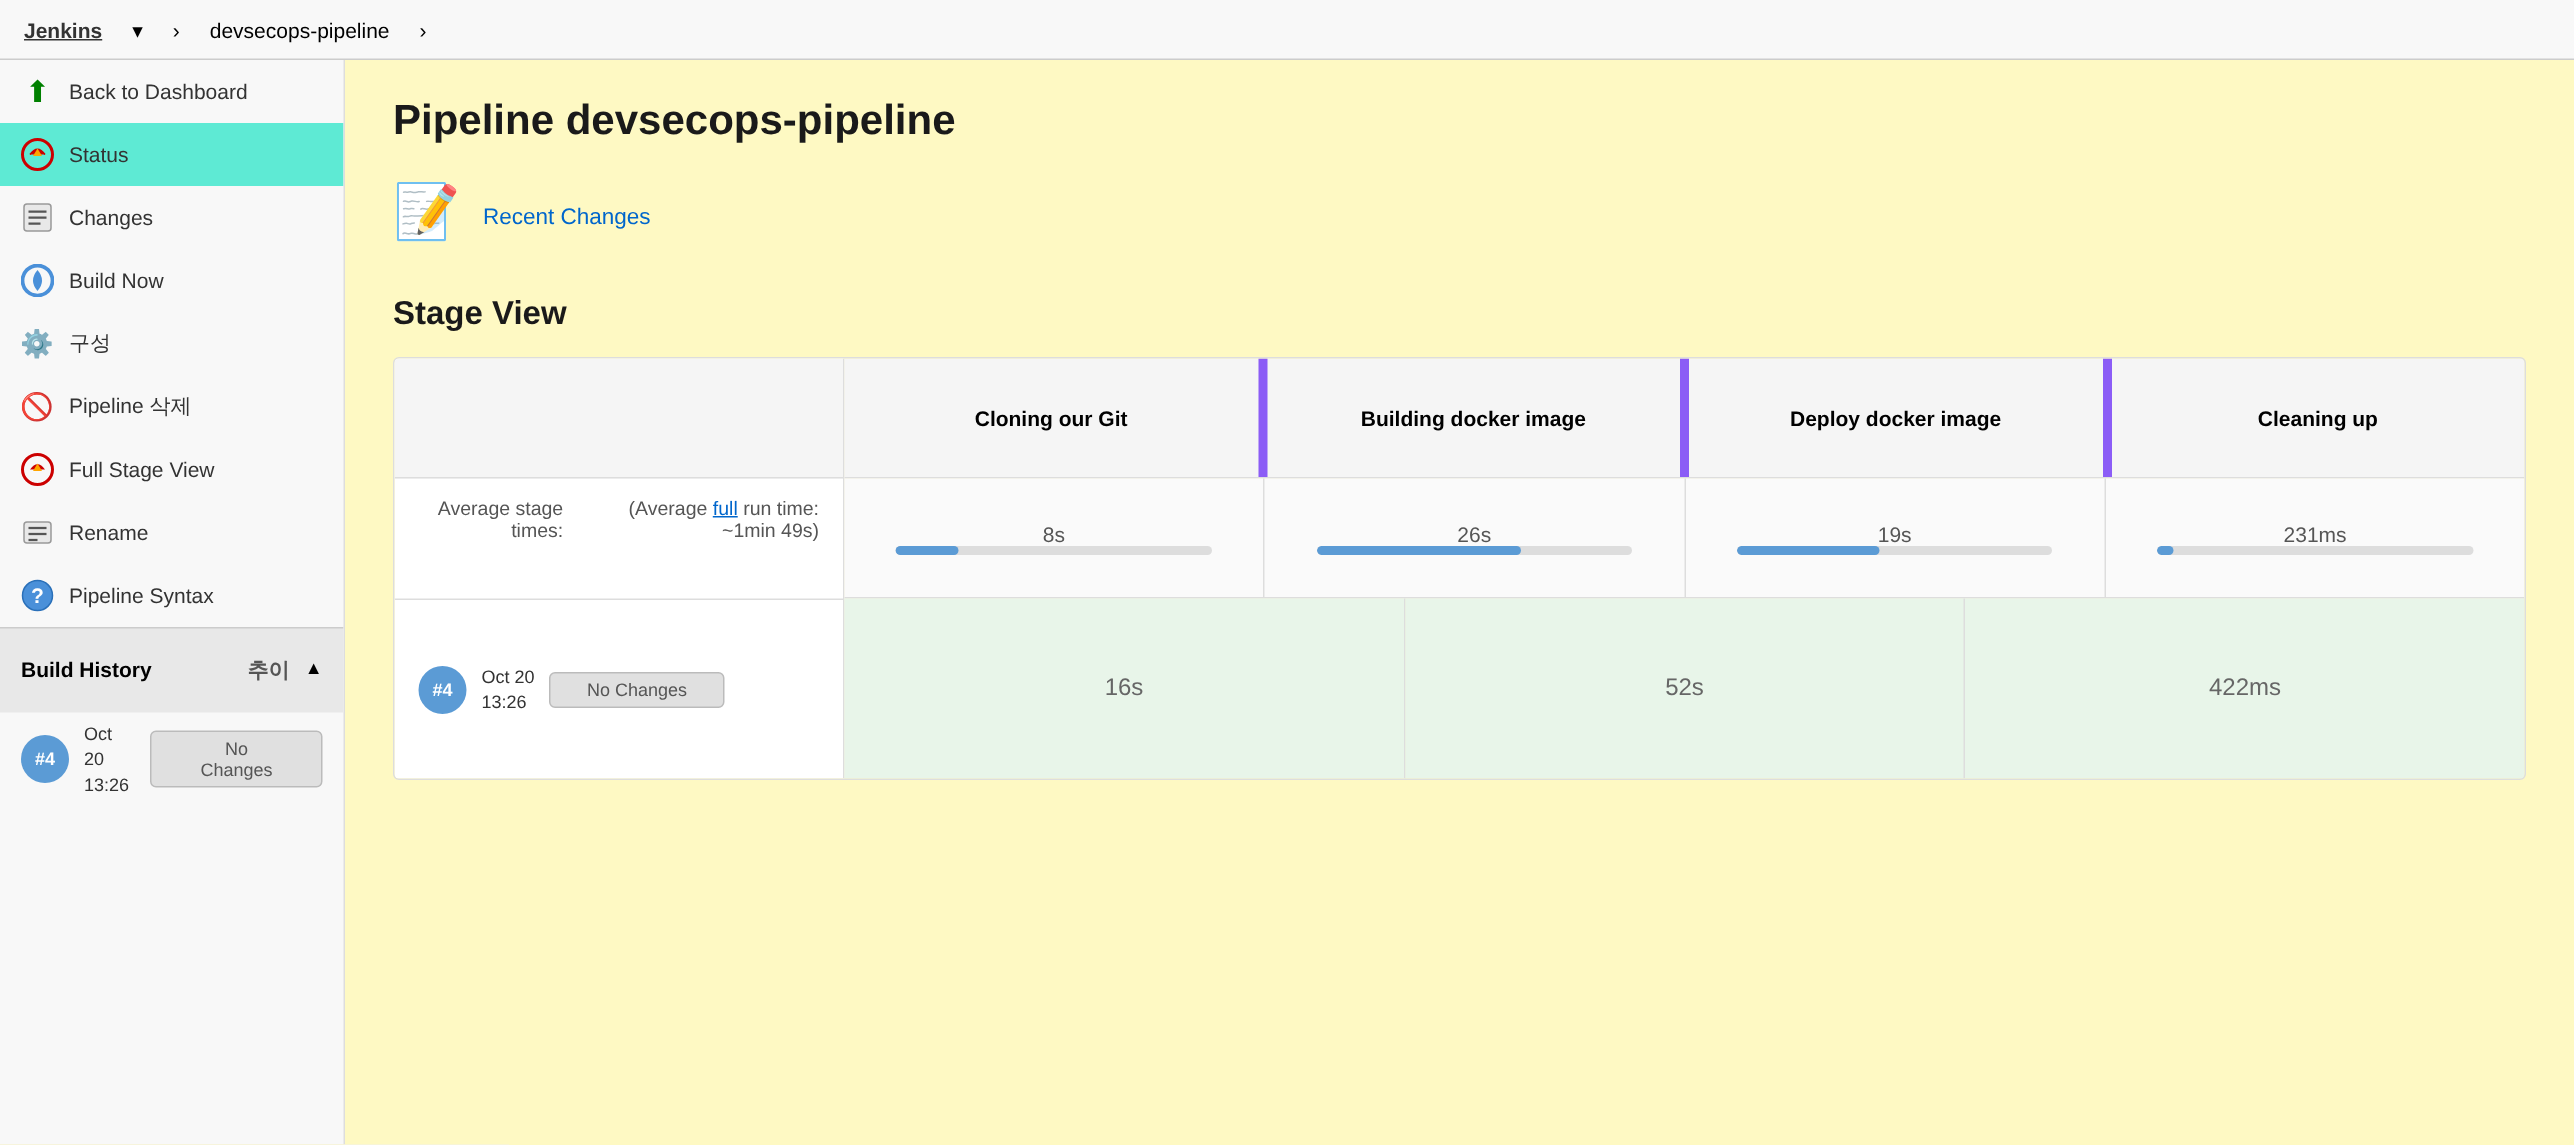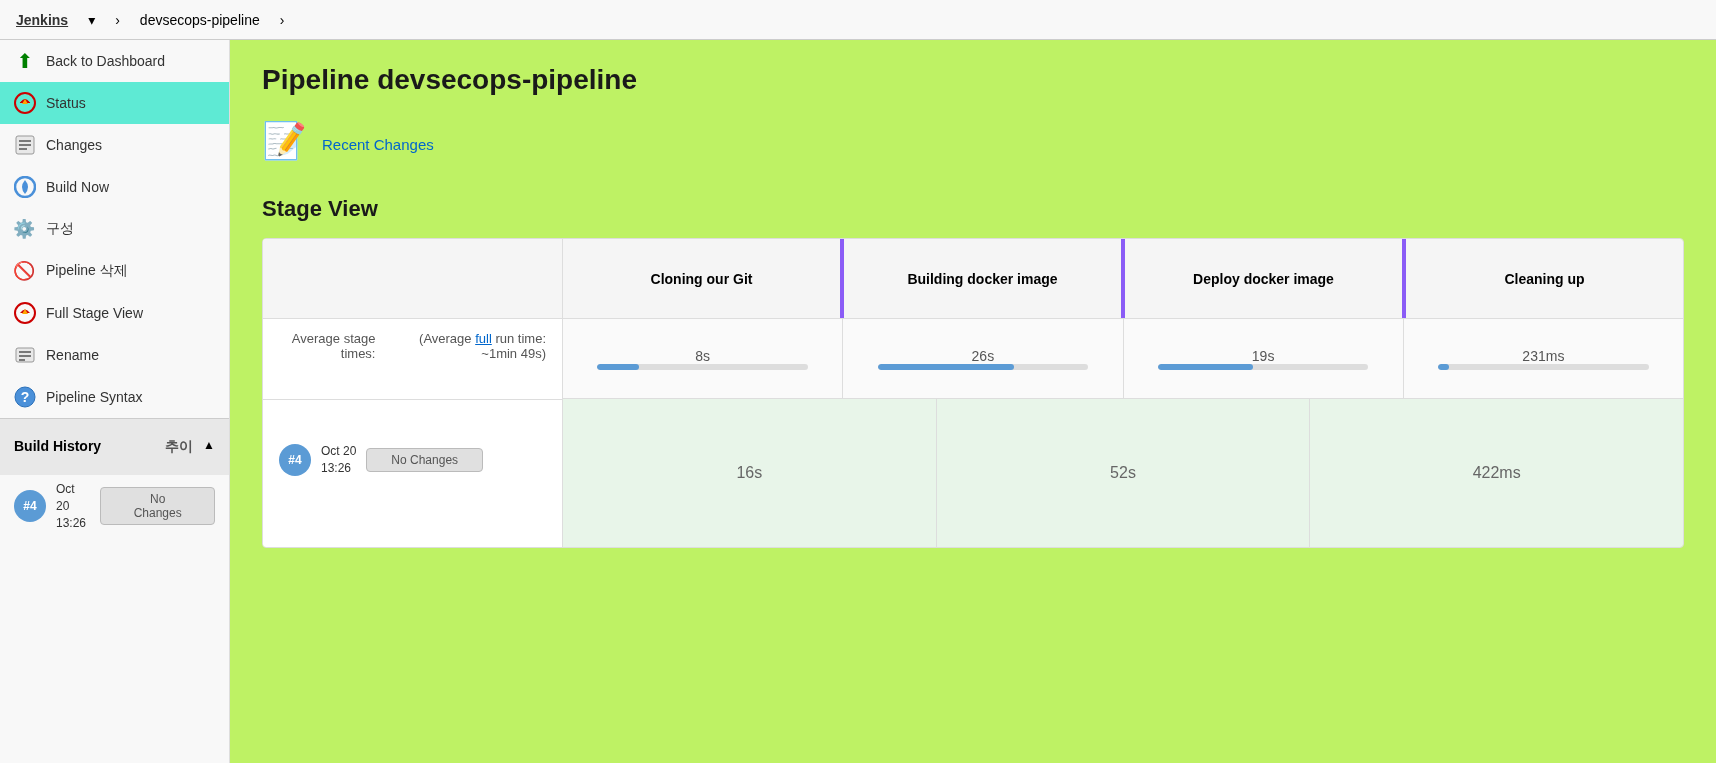--- a/index.html
+++ b/index.html
@@ -98,21 +98,21 @@
       border-radius: 4px;
       padding: 4px 24px;
       font-size: 12px;
       color: #555;
       text-align: center;
     }
 
     
     .content {
       flex: 1;
-      background: #bef264;
+      background: #fef9c3;
       overflow-y: auto;
       padding: 24px 32px;
     }
     .page-title {
       font-size: 28px;
       font-weight: bold;
       color: #1a1a1a;
       margin-bottom: 24px;
     }
 
@@ -193,21 +193,21 @@
     }
     .stage-header-cell {
       flex: 1;
       display: flex;
       align-items: center;
       justify-content: center;
       text-align: center;
       font-weight: bold;
       font-size: 14px;
       padding: 8px;
-      border-right: 4px solid #8b5cf6;
+      border-right: 6px solid #8b5cf6;
     }
     .stage-header-cell:last-child { border-right: none; }
 
     .stage-avg-row {
       display: flex;
       border-bottom: 1px solid #ddd;
       background: #fafafa;
       height: 80px;
     }
     .stage-avg-cell {
@@ -230,21 +230,21 @@
       overflow: hidden;
     }
     .stage-bar-fill {
       height: 100%;
       background: #5b9bd5;
       border-radius: 3px;
     }
 
     .stage-data-row {
       display: flex;
-      height: 148px;
+      height: 120px;
     }
     .stage-data-cell {
       flex: 1;
       display: flex;
       align-items: center;
       justify-content: center;
       border-right: 1px solid #ddd;
       background: #e8f5e9;
       font-size: 16px;
       color: #666;

